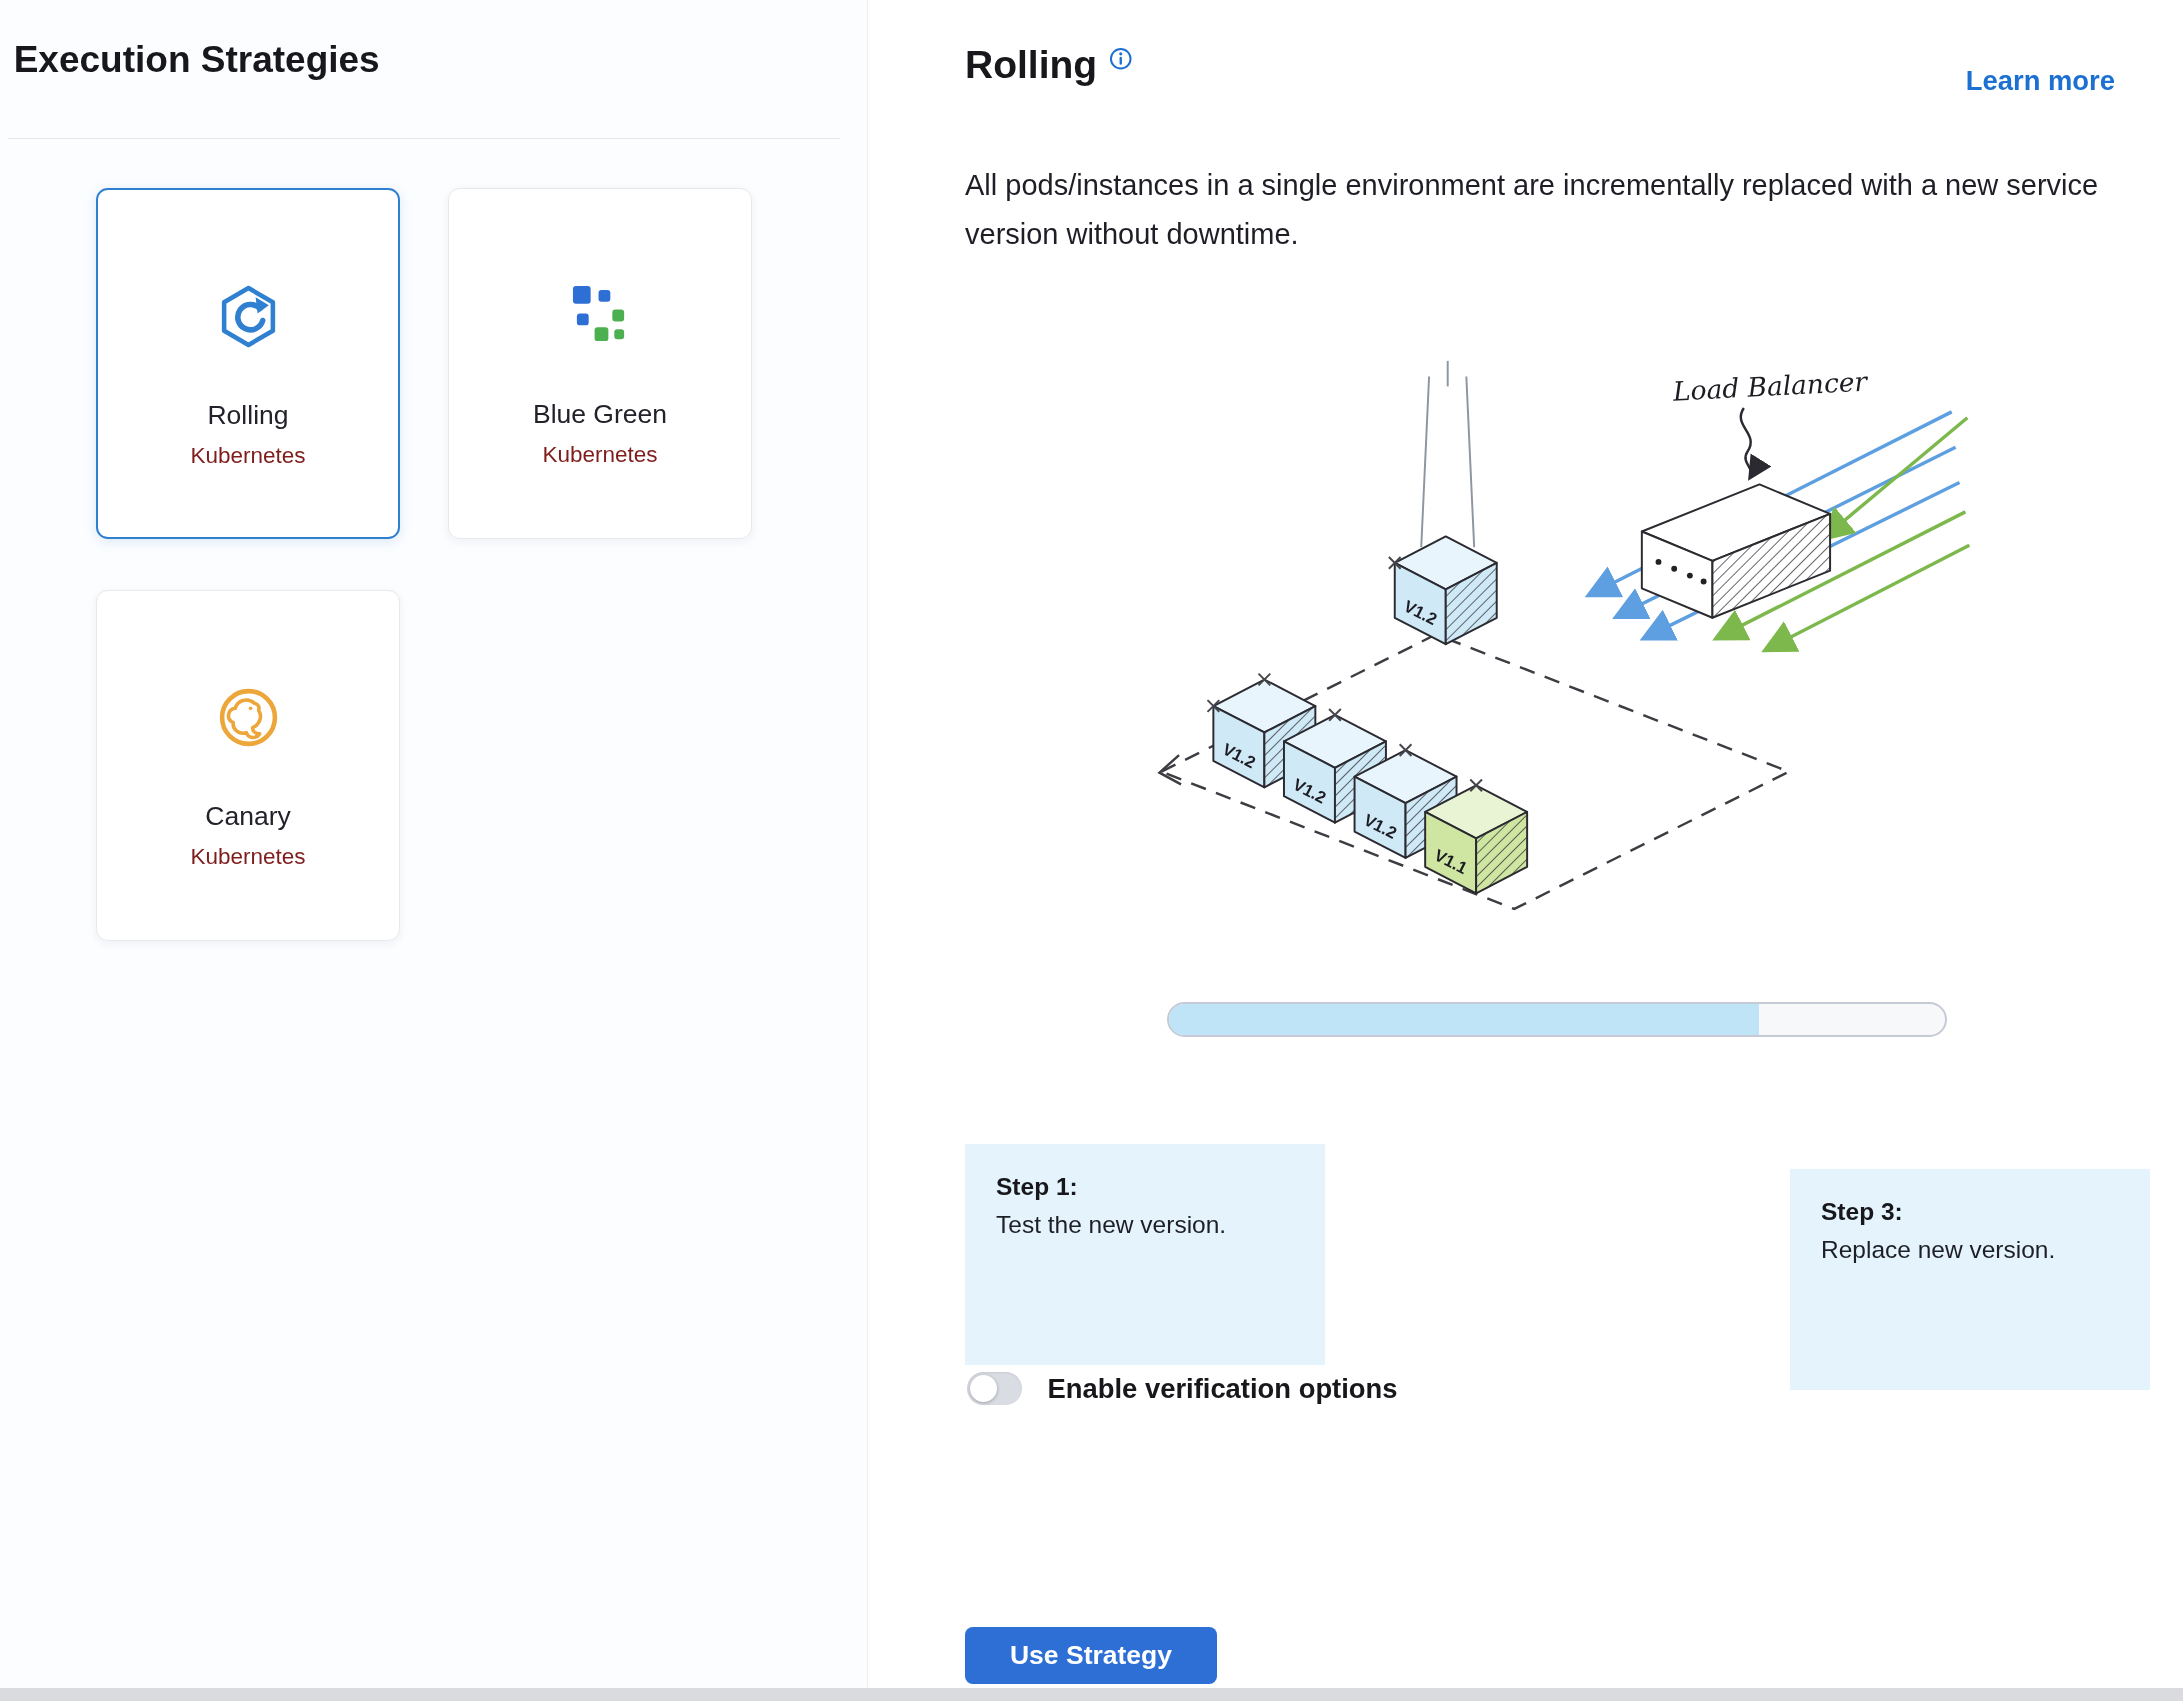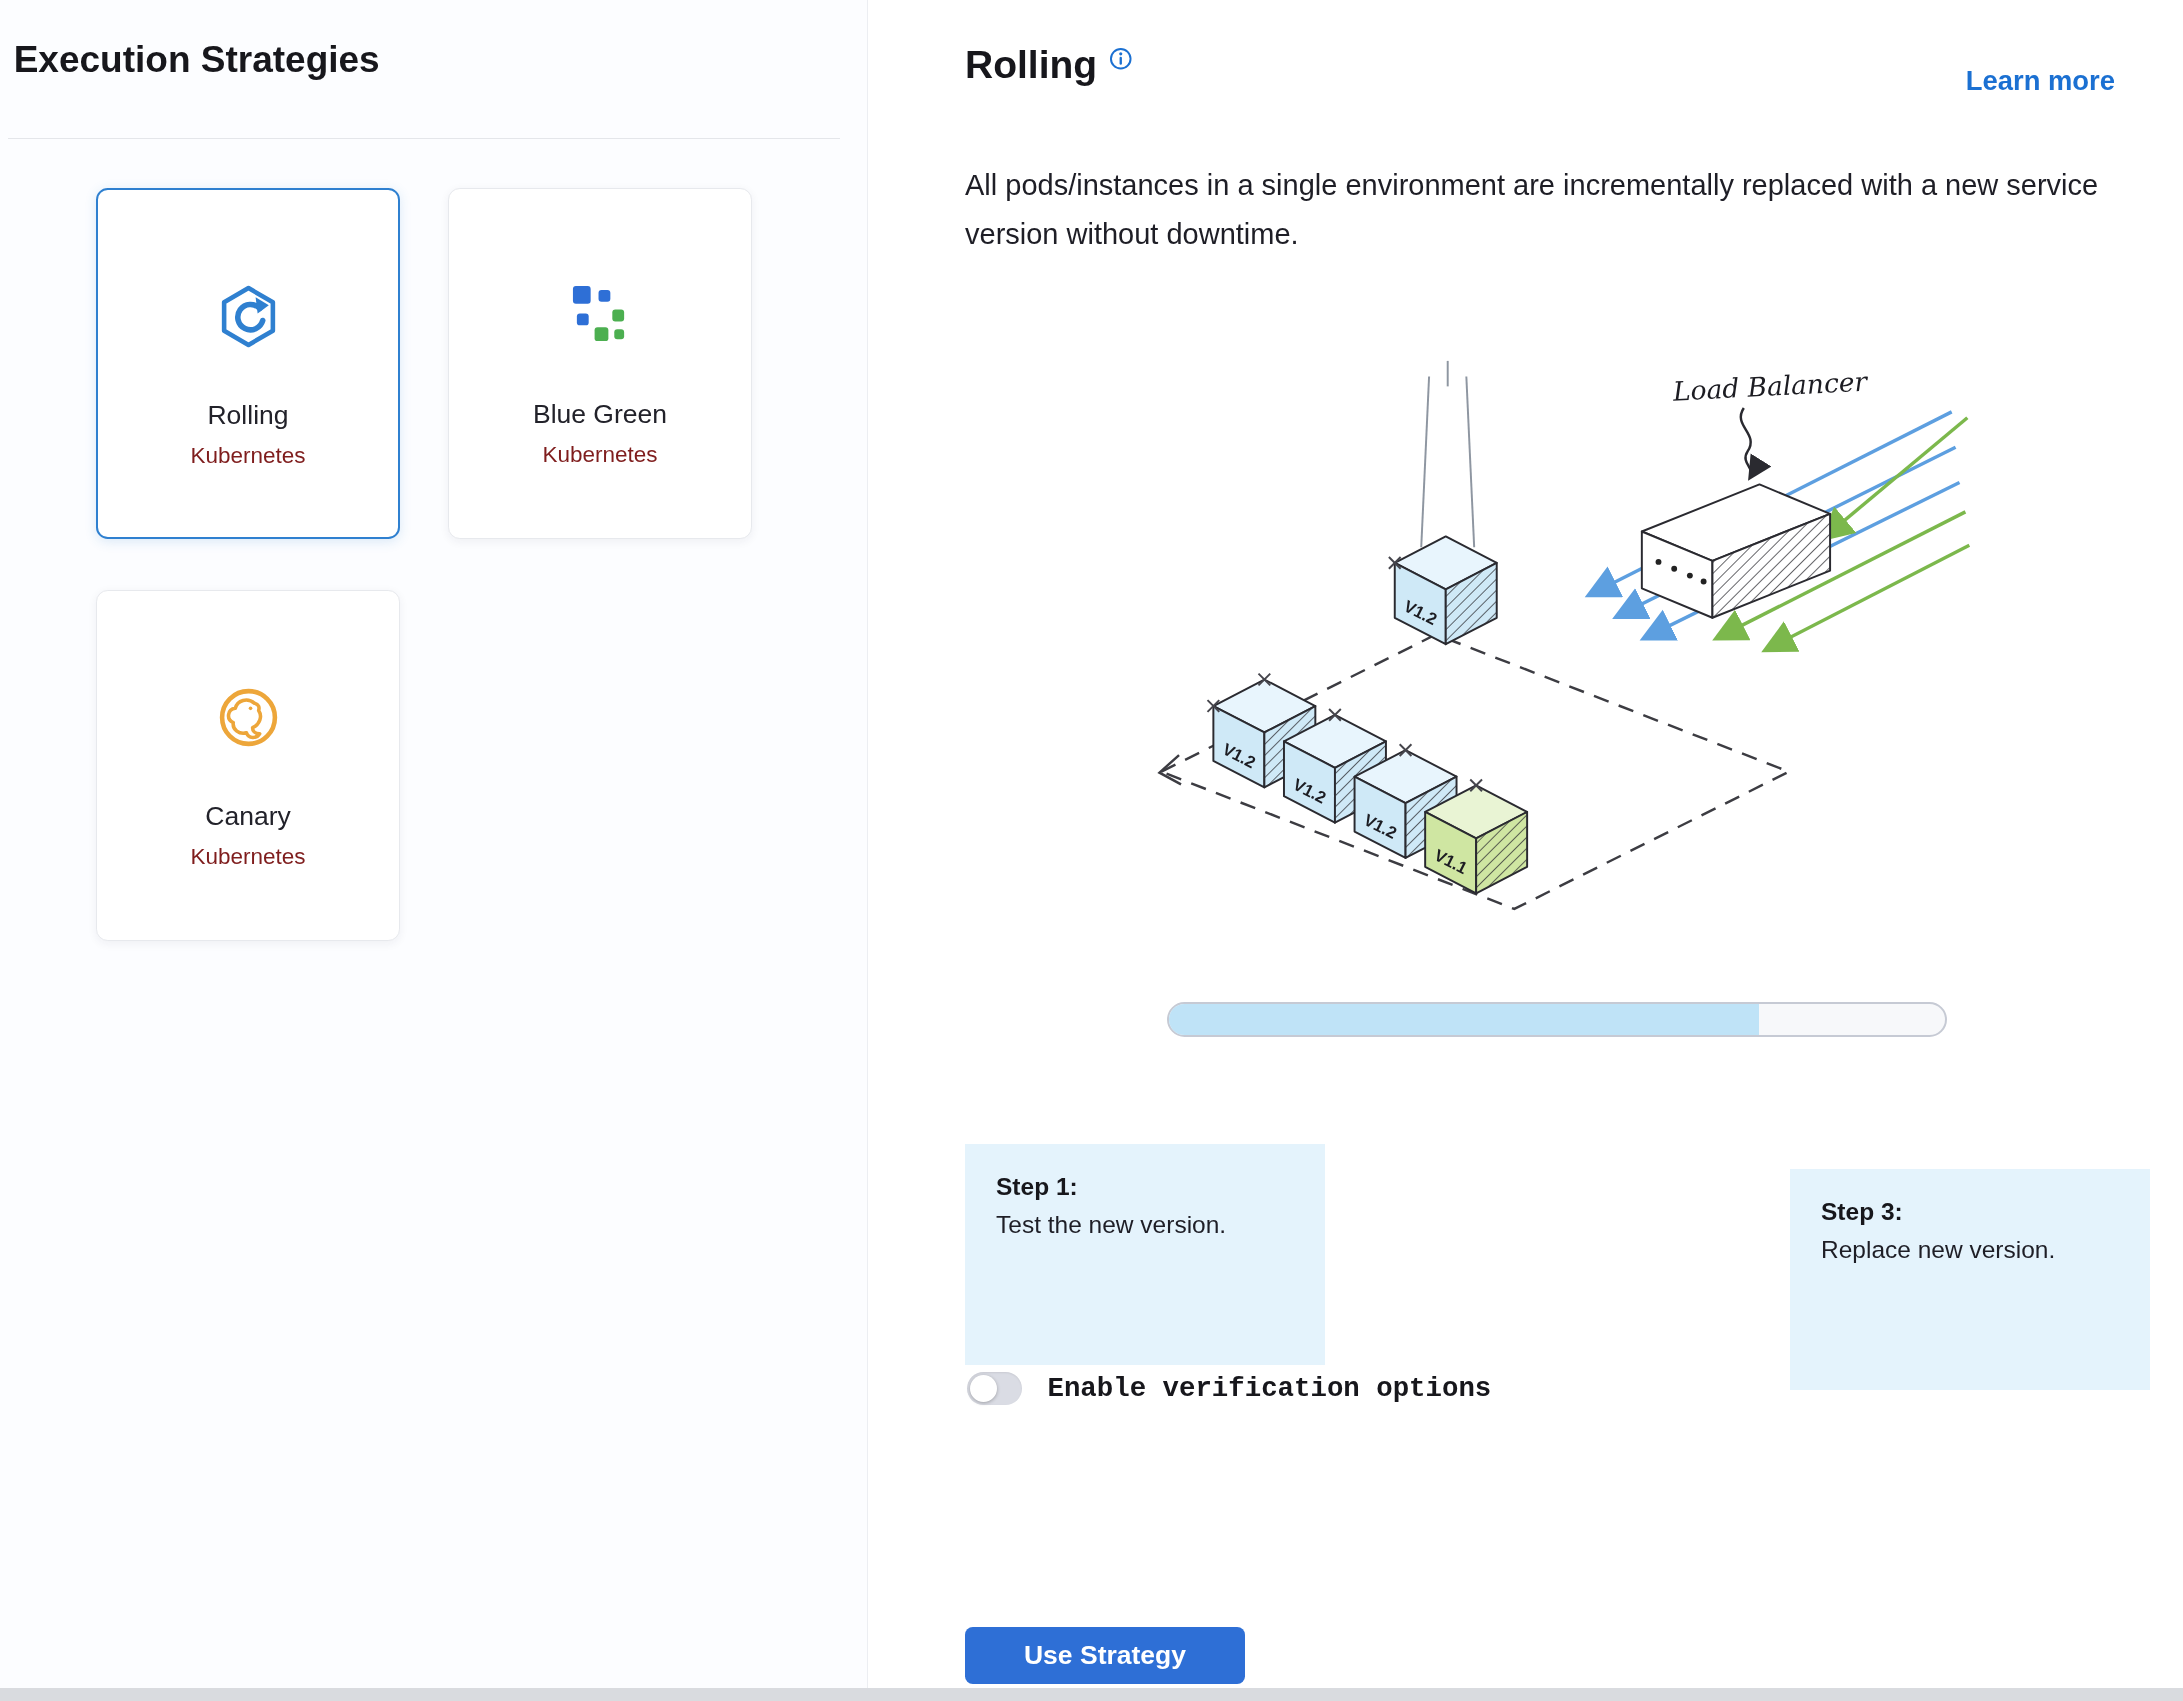--- a/index.html
+++ b/index.html
@@ -52,28 +52,28 @@
   .progress-track { position:absolute; left:1167px; top:1002px; width:780px; height:35px;
                     border:2px solid #c6cad4; border-radius:19.6px; background:#f7f8fa; overflow:hidden; }
   .progress-fill { height:100%; background:var(--progress-fill,#bfe3f7); }
 
   .step-box { position:absolute; top:1144px; width:360px; height:221px;
               background:var(--step-bg,#e4f3fc); padding:29px 31px; }
   #step-1 { left:965px; } #step-2 { left:1376px; } #step-3 { left:1790px;margin-top:25px; }
   .step-title { font-size:24.5px; font-weight:700; color:#17171c; }
   .step-text { margin-top:9.8px; font-size:24.5px; color:#1e1e26; }
 
-  .toggle-row { position:absolute; left:967px; top:1372px; display:flex; align-items:center; gap:25.5px;font-family:Liberation Mono, monospace; }
+  .toggle-row { position:absolute; left:967px; top:1372px; display:flex; align-items:center; gap:25.5px; }
   .toggle { width:55px; height:33px; border-radius:16.7px; background:#dadce4; position:relative;
             cursor:pointer; box-shadow:inset 0 1px 2px rgba(0,0,0,.08); }
   .toggle-knob { position:absolute; left:2.9px; top:2.9px; width:27.4px; height:27.4px; border-radius:50%;
                  background:#fff; box-shadow:0 1px 3.9px rgba(0,0,0,.28); }
   .toggle-label { font-size:27.4px; font-weight:700; color:#17171c; }
 
-  .use-strategy { position:absolute; left:965px; top:1627px; width:280px; height:57px;
+  .use-strategy { position:absolute; left:965px; top:1627px; width:252px; height:57px;
                   border:none; border-radius:7.8px; background:var(--button-blue,#2e6fd6);
                   color:#fff; font-size:26.5px; font-weight:700; font-family:inherit; cursor:pointer; }
 
   .bottom-bar { position:absolute; left:0; bottom:0; width:2184px; height:13.7px; background:#d9dbdf; }
 </style>
 </head>
 <body>
 
 <div class="stage">
 

